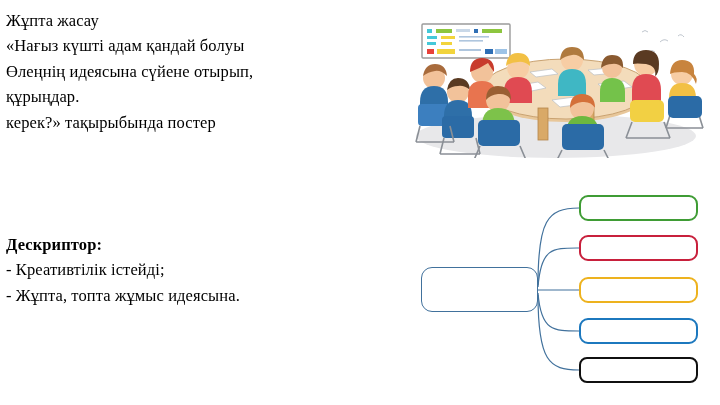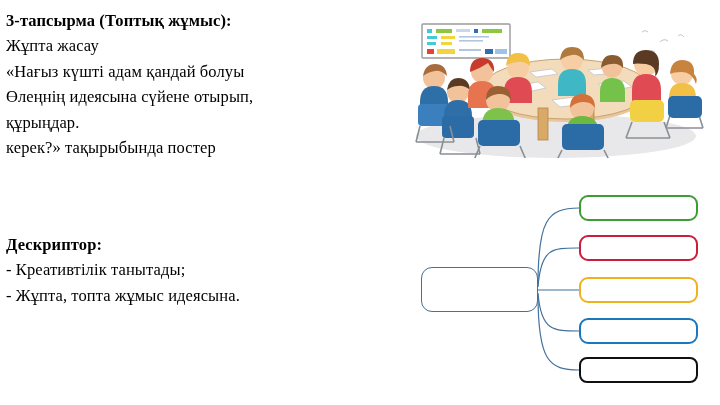--- a/index.html
+++ b/index.html
@@ -89,31 +89,30 @@
   .branch-2 { top: 92px;  border-color: #EDB21E; }
   .branch-3 { top: 133px; border-color: #1C78BE; }
   .branch-4 { top: 172px; border-color: #101010; border-width: 2.6px; border-radius: 8px; }
 </style>
 </head>
 <body>
 
 <div id="slide">
 
   <div class="text-col">
-    <div class="line bold">3-тапсырма (Топтық жұмыс):</div>
     <div class="line">Жұпта жасау</div>
     <div class="line">«Нағыз күшті адам қандай болуы</div>
     <div class="line">Өлеңнің идеясына сүйене отырып,</div>
     <div class="line">құрыңдар.</div>
     <div class="line">керек?» тақырыбында постер</div>
   </div>
 
   <div class="desc-block">
     <div class="line bold">Дескриптор:</div>
-    <div class="line">- Креативтілік танытады;</div>
+    <div class="line">- Креативтілік істейді;</div>
     <div class="line">- Жұпта, топта жұмыс идеясына.</div>
   </div>
 
   <div class="clipart">
     <svg viewBox="0 0 314 150" xmlns="http://www.w3.org/2000/svg">
       <defs>
         <clipPath id="bdclip">
             <rect x="18" y="18" width="84" height="30" rx="1"></rect>
           </clipPath>
       </defs>

